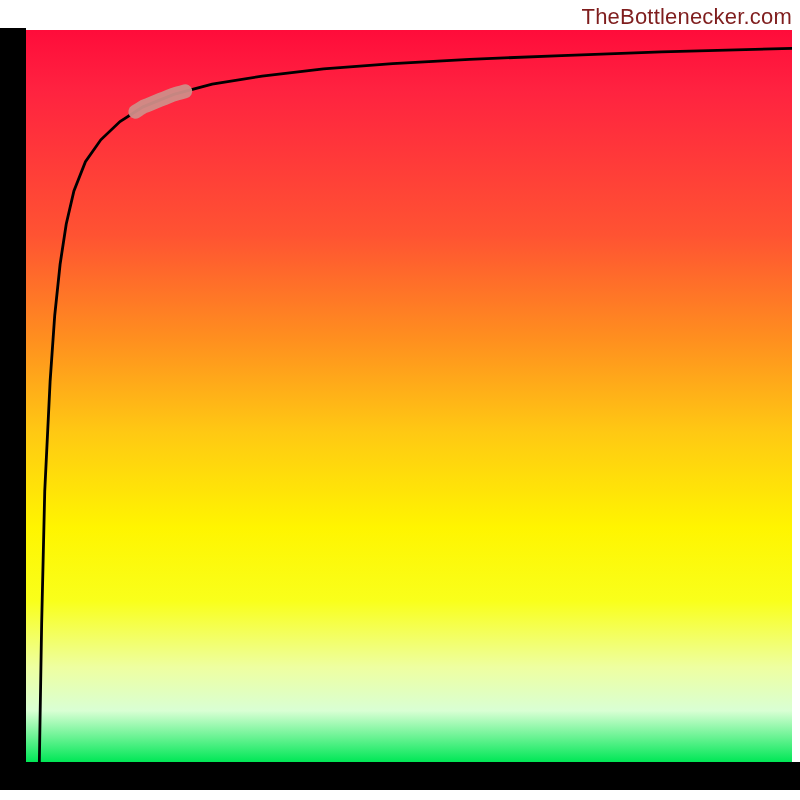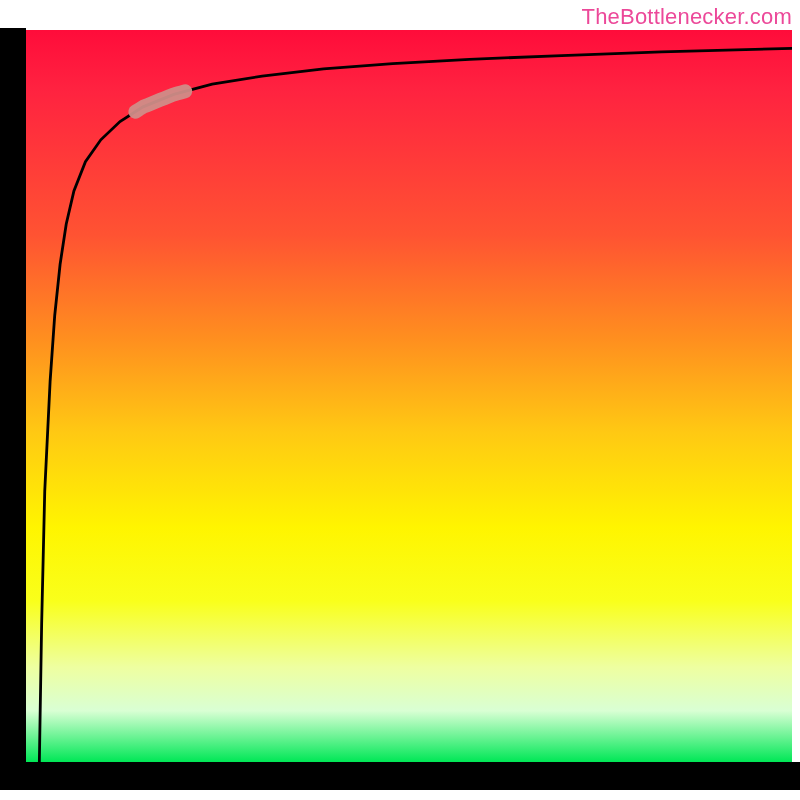--- a/index.html
+++ b/index.html
@@ -16,21 +16,21 @@
     position: relative;
     width: 800px;
     height: 800px;
   }
 
   .watermark {
     position: absolute;
     top: 4px;
     right: 8px;
     font-size: 22px;
-    color: #ec4899;
+    color: #7f1d1d;
     font-weight: 400;
     letter-spacing: 0.2px;
     z-index: 20;
   }
 
   
   .plot-region {
     position: absolute;
     left: 24px;
     top: 30px;

